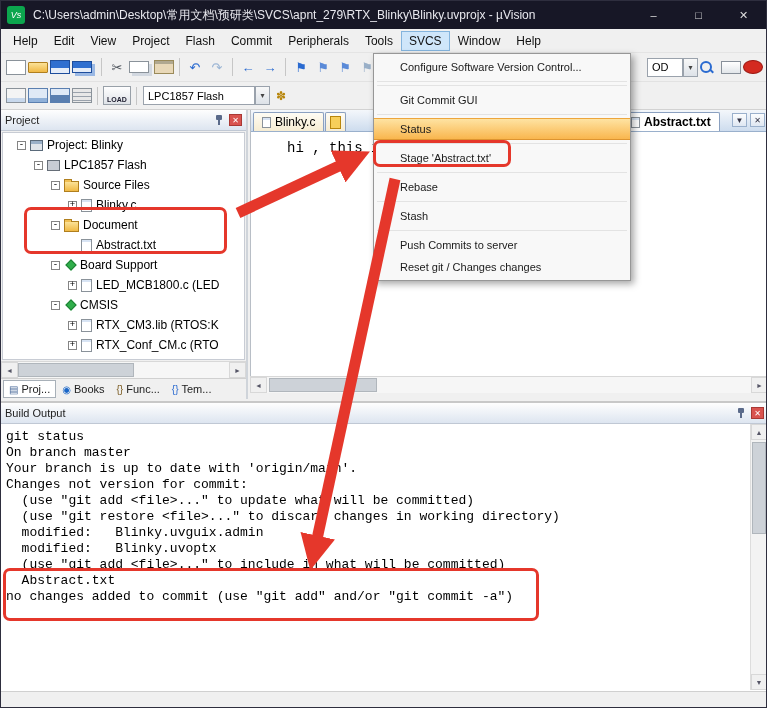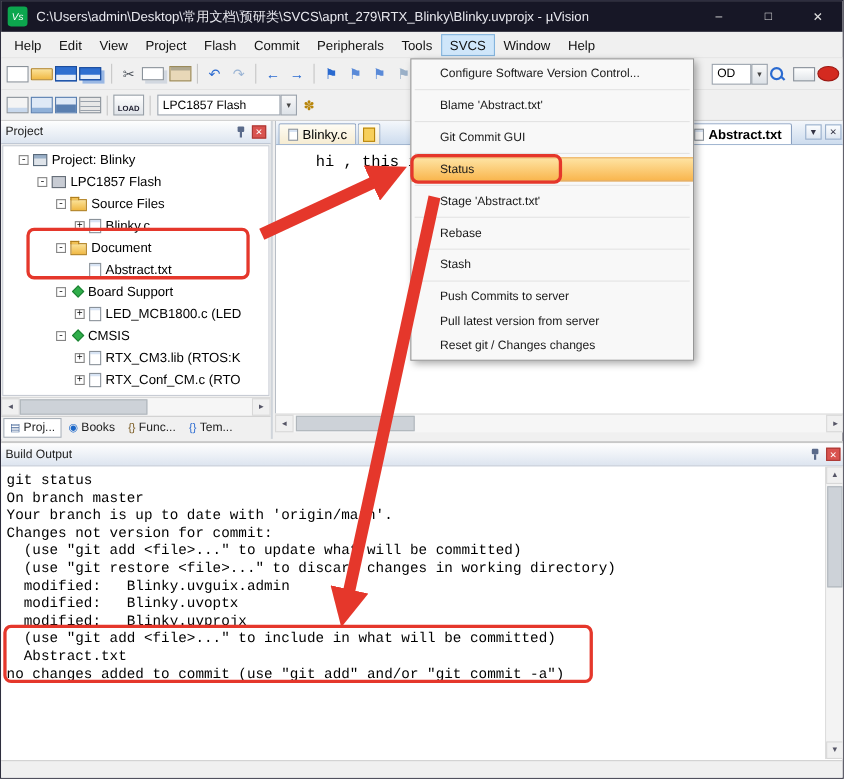--- a/index.html
+++ b/index.html
@@ -316,53 +316,50 @@
     </div>
     <div class="bo-lines">
         <div class="boline">git status</div>
         <div class="boline">On branch master</div>
         <div class="boline">Your branch is up to date with 'origin/main'.</div>
         <div class="boline">Changes not version for commit:</div>
         <div class="boline">  (use "git add &lt;file&gt;..." to update what will be committed)</div>
         <div class="boline">  (use "git restore &lt;file&gt;..." to discard changes in working directory)</div>
         <div class="boline">  modified:   Blinky.uvguix.admin</div>
         <div class="boline">  modified:   Blinky.uvoptx</div>
-        <div class="boline">  modified:   Blinky.uvprojx</div>
         <div class="boline">  (use "git add &lt;file&gt;..." to include in what will be committed)</div>
         <div class="boline">  Abstract.txt</div>
         <div class="boline">no changes added to commit (use "git add" and/or "git commit -a")</div>
       </div>
     <div class="vscroll">
       <span class="vbtn">▲</span>
       <span class="vtrack">
           <span class="vthumb"></span>
         </span>
       <span class="vbtn">▼</span>
     </div>
   </div>
 
   <div class="statusbar"></div>
 
   <div class="svcs-menu">
       <div class="mi">Configure Software Version Control...</div>
       <div class="msep"></div>
-      <div class="mi">Blame 'Abstract.txt'</div>
       <div class="msep"></div>
       <div class="mi">Git Commit GUI</div>
       <div class="msep"></div>
       <div class="mi hl">Status</div>
       <div class="msep"></div>
       <div class="mi">Stage 'Abstract.txt'</div>
       <div class="msep"></div>
       <div class="mi">Rebase</div>
       <div class="msep"></div>
       <div class="mi">Stash</div>
       <div class="msep"></div>
       <div class="mi">Push Commits to server</div>
-      <div class="mi">Pull latest version from server</div>
       <div class="mi">Reset git / Changes changes</div>
     </div>
 
   <div class="ann-box" id="ann-doc"></div>
   <div class="ann-box" id="ann-status"></div>
   <div class="ann-box" id="ann-untracked"></div>
 
   <svg class="ann-arrows" width="767" height="708" viewBox="0 0 767 708">
     <defs>
       <marker id="ah" viewBox="0 0 10 10" refX="5" refY="5" markerWidth="3.2" markerHeight="3.2" orient="auto">

